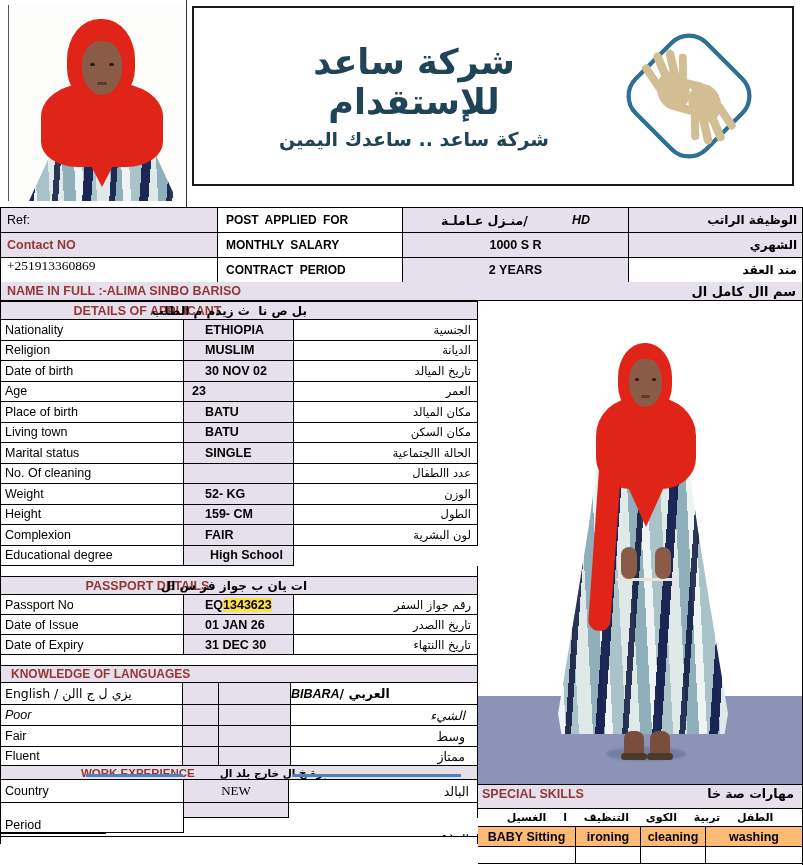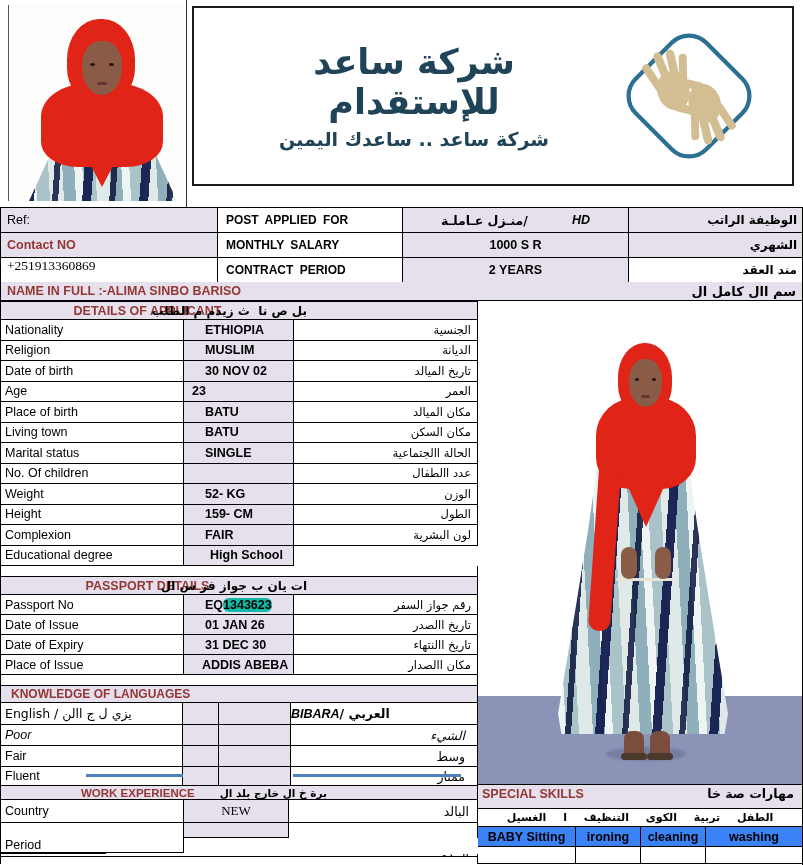--- a/index.html
+++ b/index.html
@@ -42,21 +42,21 @@
   
   .left-tables { position:absolute; left:0; top:301px; width:478px; border-left:1px solid #000; border-top:1px solid #000; }
   .hdr { height:18px; background:#E5E0EC; border-right:1px solid #000; border-bottom:1px solid #000; position:relative; }
   .hdr .title { position:absolute; left:0; top:0; width:293px; text-align:center; font-size:12.5px; font-weight:bold; color:#943634; line-height:18px; }
   .hdr .title-ar { position:absolute; right:170px; top:0; font-size:12px; font-weight:bold; line-height:18px; }
   .d-row { height:20.5px; font-size:12.5px; }
   .dc1 { width:183px; padding-left:4px; }
   .dc2 { width:110px; font-weight:bold; padding-left:21px; }
   .dc3 { flex:1; padding-right:6px; justify-content:flex-end; font-size:11.5px; }
   .gap-strip { height:11px; border-right:1px solid #000; border-bottom:1px solid #000; background:#fff; }
-  .hl { background:#14b8a6;border-radius:6px; }
+  .hl { background:#fde047; }
 
   
   .lang-hdr { height:17px; background:#E5E0EC; border-right:1px solid #000; border-bottom:1px solid #000; font-size:12px; font-weight:bold; color:#943634; display:flex; align-items:center; padding-left:10px; }
   .l-row { font-size:12.5px; }
   .lc1 { width:182px; padding-left:4px; }
   .lc2 { width:36px; }
   .lc3 { width:72px; }
   .lc4 { flex:1; padding-right:12px; justify-content:flex-end; }
   .blue-line { position:absolute; height:3px; background:#4F81BD; z-index:3; }
 
@@ -212,21 +212,21 @@
       <div class="cell dc1">Living town</div>
       <div class="cell dc2 lav">BATU</div>
       <div class="cell dc3 ar">مكان السكن</div>
     </div>
     <div class="row d-row">
       <div class="cell dc1">Marital status</div>
       <div class="cell dc2 lav">SINGLE</div>
       <div class="cell dc3 ar">الحالة االجتماعية</div>
     </div>
     <div class="row d-row">
-      <div class="cell dc1">No. Of children</div>
+      <div class="cell dc1">No. Of cleaning</div>
       <div class="cell dc2 lav"></div>
       <div class="cell dc3 ar">عدد االطفال</div>
     </div>
     <div class="row d-row">
       <div class="cell dc1">Weight</div>
       <div class="cell dc2 lav">52- KG</div>
       <div class="cell dc3 ar">الوزن</div>
     </div>
     <div class="row d-row">
       <div class="cell dc1">Height</div>
@@ -260,25 +260,20 @@
     </div>
     <div class="row d-row" style="height:20px;">
       <div class="cell dc1">Date of Issue</div>
       <div class="cell dc2 lav">01 JAN 26</div>
       <div class="cell dc3 ar">تاريخ االصدر</div>
     </div>
     <div class="row d-row" style="height:20px;">
       <div class="cell dc1">Date of Expiry</div>
       <div class="cell dc2 lav">31 DEC 30</div>
       <div class="cell dc3 ar">تاريخ االنتهاء</div>
-    </div>
-    <div class="row d-row" style="height:20px;">
-      <div class="cell dc1">Place of Issue</div>
-      <div class="cell dc2 lav" style="padding-left:18px;">ADDIS ABEBA</div>
-      <div class="cell dc3 ar">مكان االصدار</div>
     </div>
 
     <div class="gap-strip"></div>
 
     <div class="lang-hdr">KNOWLEDGE OF LANGUAGES</div>
 
     <div class="row l-row" style="height:22px;">
       <div class="cell lc1 ar" dir="ltr">English / يزي ل ج االن</div>
       <div class="cell lc2 lav"></div>
       <div class="cell lc3 lav"></div>
@@ -363,21 +358,21 @@
       <div class="sole" style="left:169px; top:452px;"></div>
     </div>
 
     <div class="skills-hdr">
       <span class="title">SPECIAL SKILLS</span>
       <span class="title-ar ar">مهارات صة خا</span>
     </div>
 
     <div class="skills-ar-row ar">الطفل تربية الكوى التنظيف ا الغسيل</div>
 
-    <div class="row s-row" style="height:20px; background:#3b82f6;">
+    <div class="row s-row" style="height:20px; background:#fdba74;">
       <div class="cell sc sc1">BABY Sitting</div>
       <div class="cell sc sc2">ironing</div>
       <div class="cell sc sc3">cleaning</div>
       <div class="cell sc sc4">washing</div>
     </div>
     <div class="row s-row s-empty">
       <div class="cell sc1"></div>
       <div class="cell sc2"></div>
       <div class="cell sc3"></div>
       <div class="cell sc4"></div>

